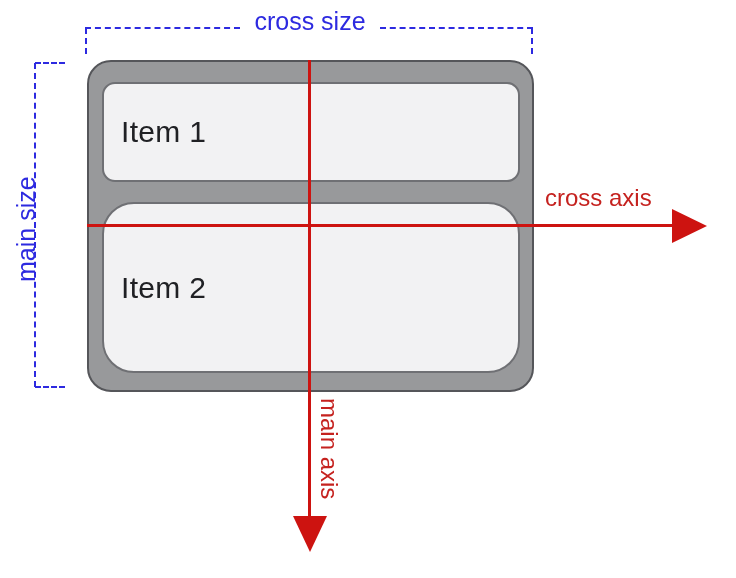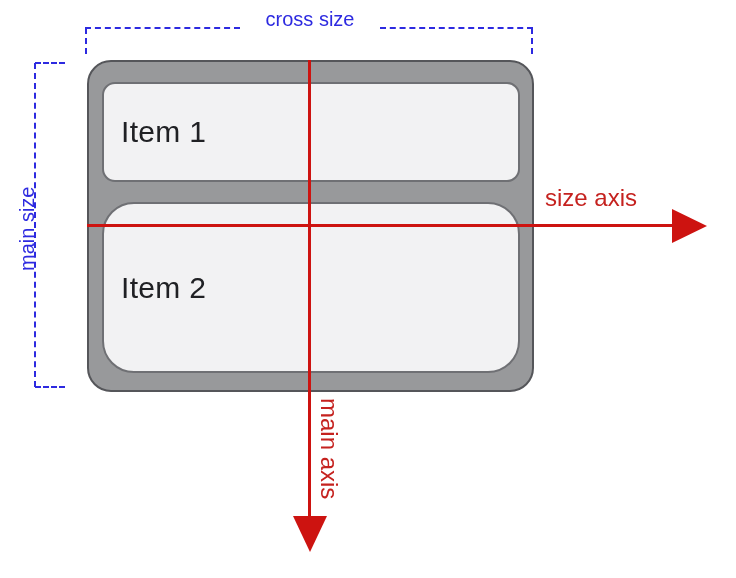--- a/index.html
+++ b/index.html
@@ -21,21 +21,21 @@
   .dash-h {
     height: 0;
     border-top: 2px dashed var(--blue, #2d2ae0);
   }
   .dash-v {
     width: 0;
     border-left: 2px dashed var(--blue, #2d2ae0);
   }
   .blue-label {
     color: var(--blue, #2d2ae0);
-    font-size: 20px;
+    font-size: 25px;
     line-height: 1.1;
     white-space: nowrap;
   }
   .cross-size-seg-left  { left: 85px;  top: 27px; width: 155px; }
   .cross-size-seg-right { left: 380px; top: 27px; width: 153px; }
   .cross-size-tick-left  { left: 85px;  top: 28px; height: 26px; }
   .cross-size-tick-right { left: 531px; top: 28px; height: 26px; }
   .cross-size-label {
     left: 240px; top: 8px; width: 140px;
     text-align: center;
@@ -120,19 +120,19 @@
   <div class="abs flex-container"></div>
   <div class="abs flex-item flex-item-1">
     <span>Item 1</span>
   </div>
   <div class="abs flex-item flex-item-2">
     <span>Item 2</span>
   </div>
 
   <div class="abs red-line cross-axis-line"></div>
   <div class="abs cross-axis-head"></div>
-  <div class="abs red-label cross-axis-label">size axis</div>
+  <div class="abs red-label cross-axis-label">cross axis</div>
 
   <div class="abs red-line main-axis-line"></div>
   <div class="abs main-axis-head"></div>
   <div class="abs red-label main-axis-label">main axis</div>
 
 </div>
 
 </body></html>

